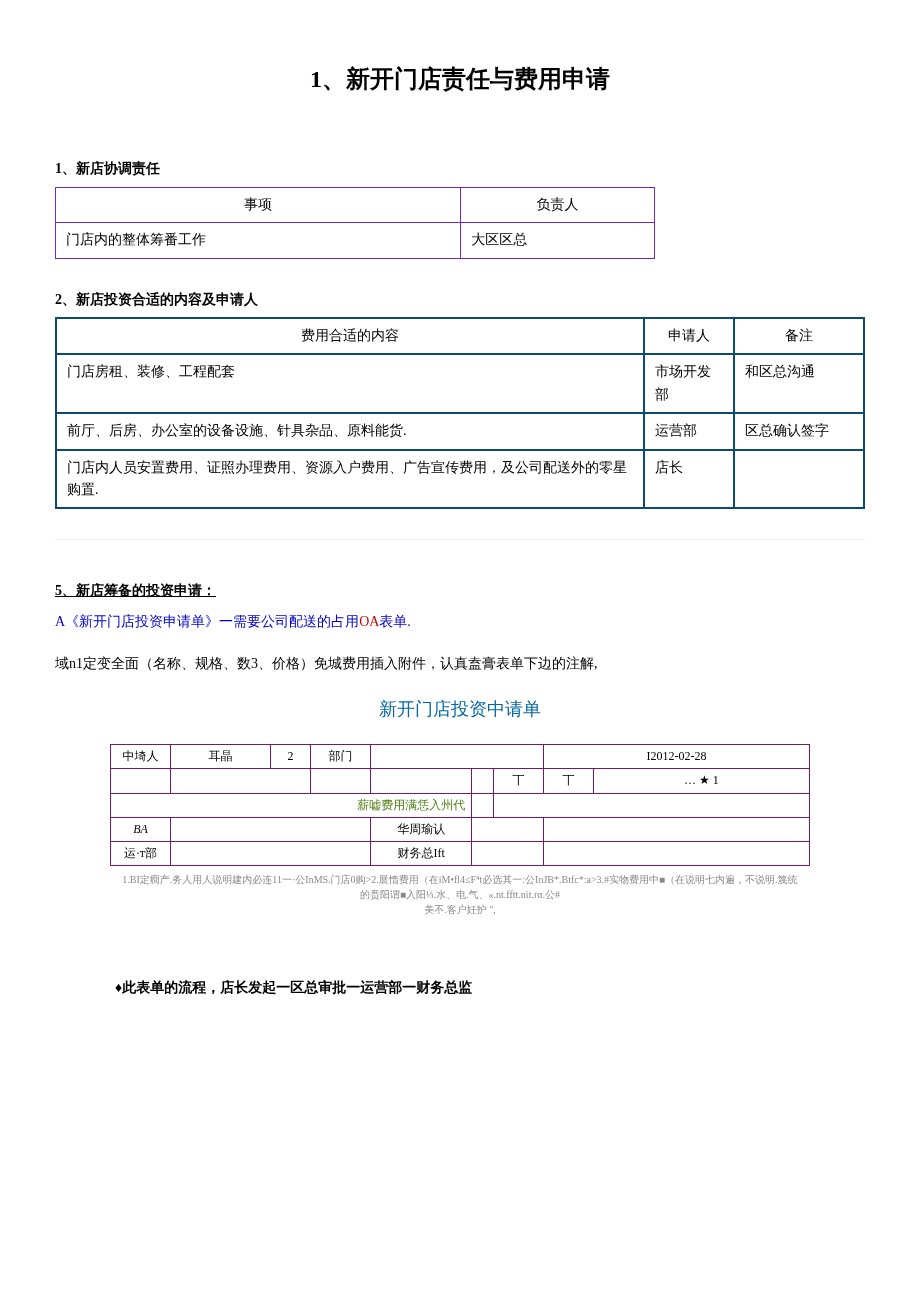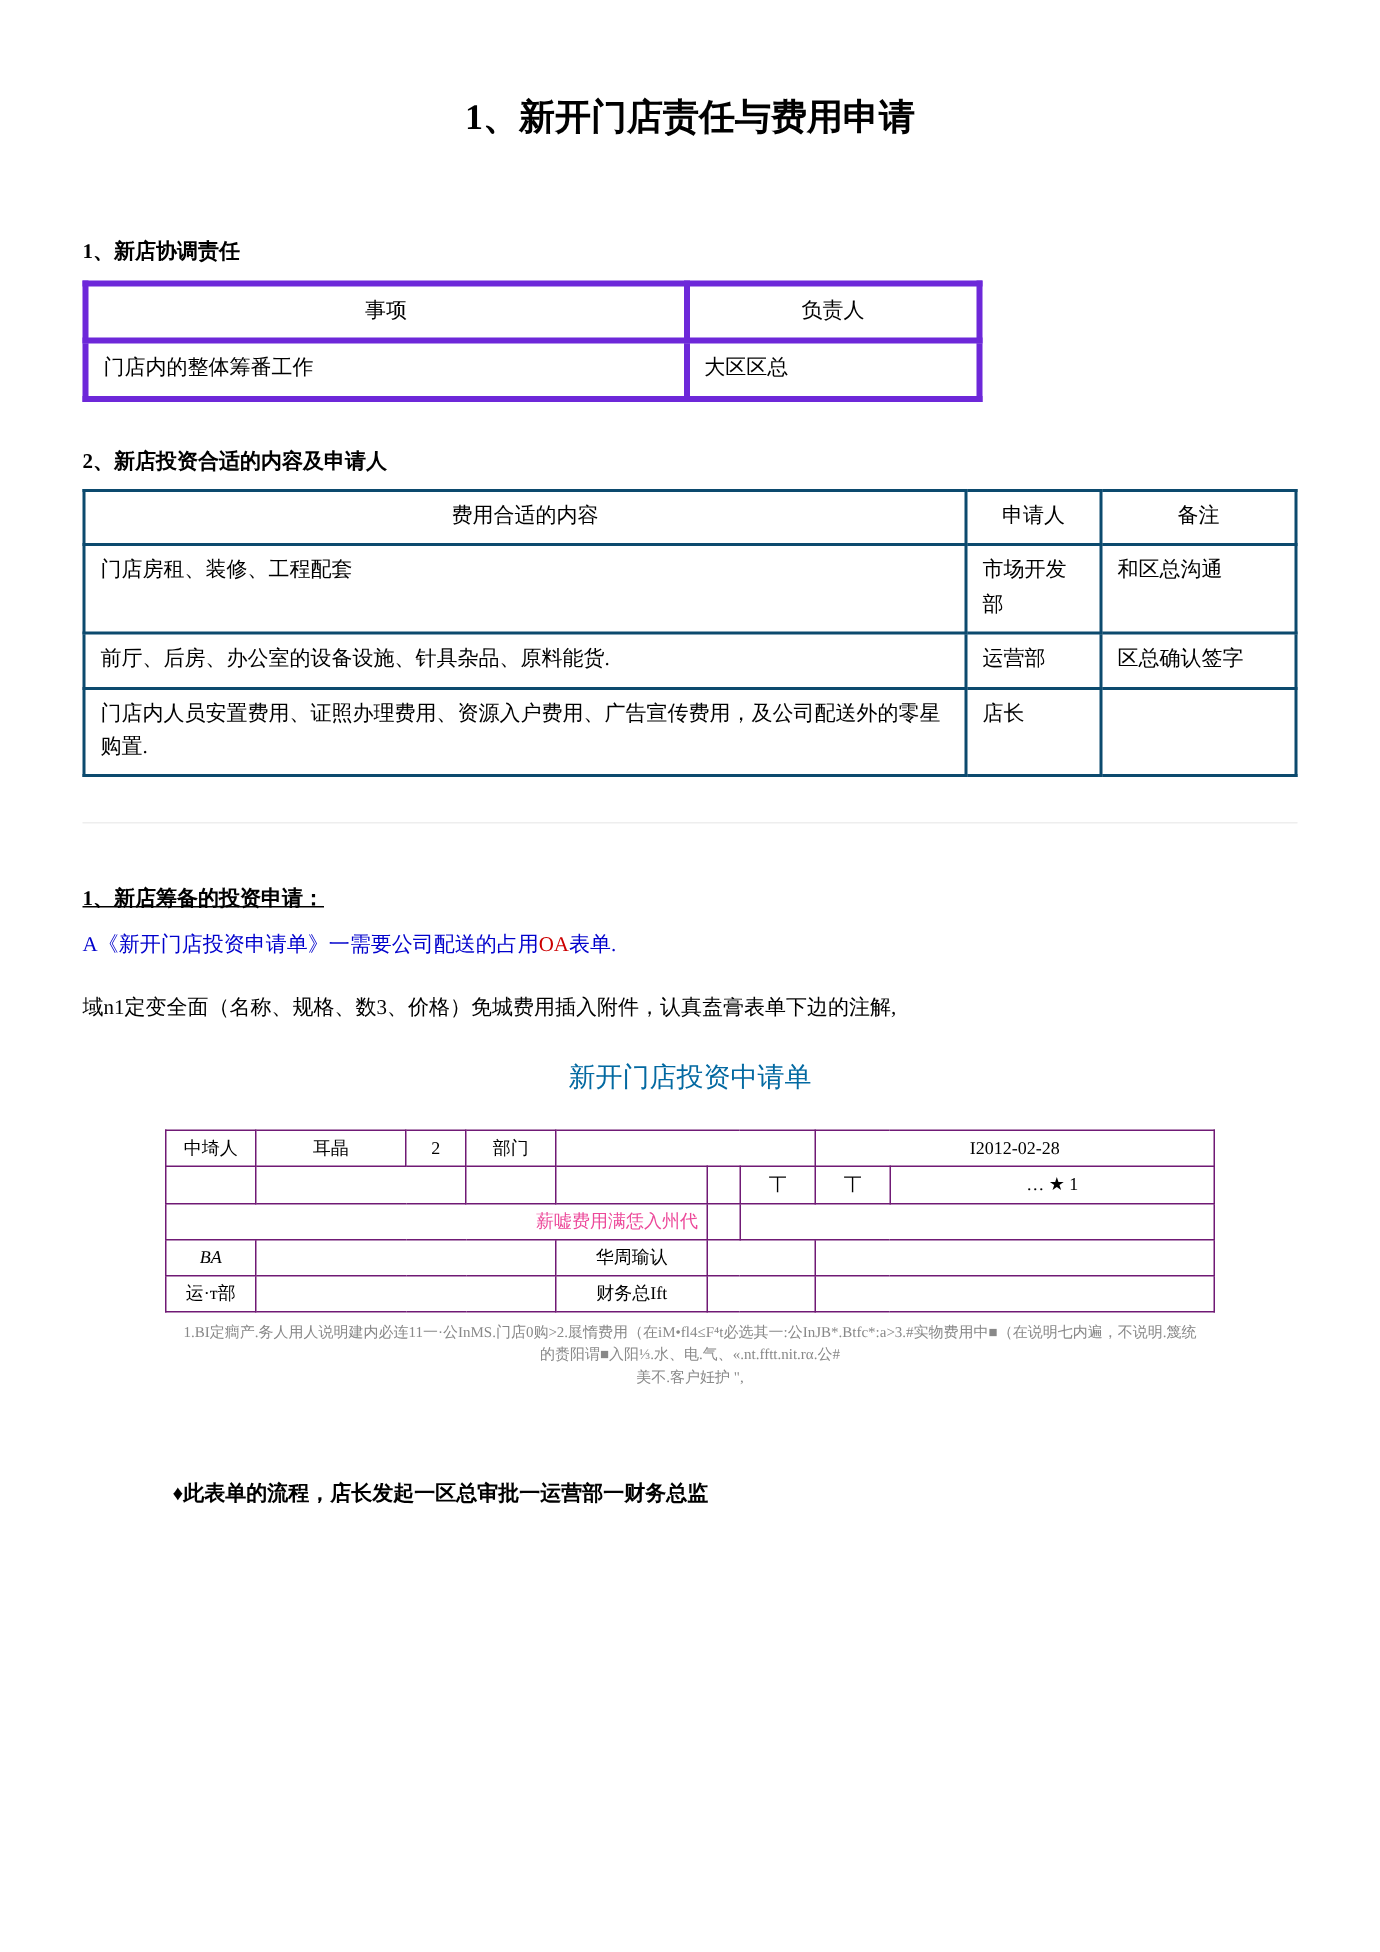--- a/index.html
+++ b/index.html
@@ -30,21 +30,21 @@
       margin-bottom: 8px;
     }
     table {
       border-collapse: collapse;
       margin-bottom: 30px;
     }
     .table1 {
       width: 600px;
     }
     .table1 th, .table1 td {
-      border: 4px solid #6d28d9;
+      border: 1px solid #6d28d9;
       padding: 6px 10px;
       text-align: left;
       font-weight: normal;
     }
     .table1 th {
       text-align: center;
     }
     .table2 {
       width: 100%;
     }
@@ -79,21 +79,21 @@
       margin: 0 auto;
       font-size: 12px;
     }
     .form-table td {
       border: 1px solid #701a75;
       height: 24px;
       padding: 2px 6px;
       text-align: center;
       vertical-align: middle;
     }
-    .red-cell { color: #ec4899; }
+    .red-cell { color: #4d7c0f; }
     .italic { font-style: italic; }
     .footnote {
       font-size: 10px;
       color: #888;
       text-align: center;
       margin-top: 6px;
       line-height: 1.5;
     }
     .process-note {
       margin-top: 60px;
@@ -149,21 +149,21 @@
   <tr>
     <td>门店内人员安置费用、证照办理费用、资源入户费用、广告宣传费用，及公司配送外的零星购置.</td>
     <td>店长</td>
     <td></td>
   </tr>
 </tbody>
   </table>
 
 <hr class="hr-line">
 
-<div class="section-heading-underline">1、新店筹备的投资申请：</div>
+<div class="section-heading-underline">5、新店筹备的投资申请：</div>
 
 <div class="blue-text">
   <span>A《新开门店投资申请单》一需要公司配送的占用</span><span class="red-inline">OA</span><span>表单.</span>
 </div>
 
 <div class="note-line">域n1定变全面（名称、规格、数3、价格）免城费用插入附件，认真盍膏表单下边的注解,</div>
 
 <div class="form-title">新开门店投资中请单</div>
 
 <table class="form-table">

